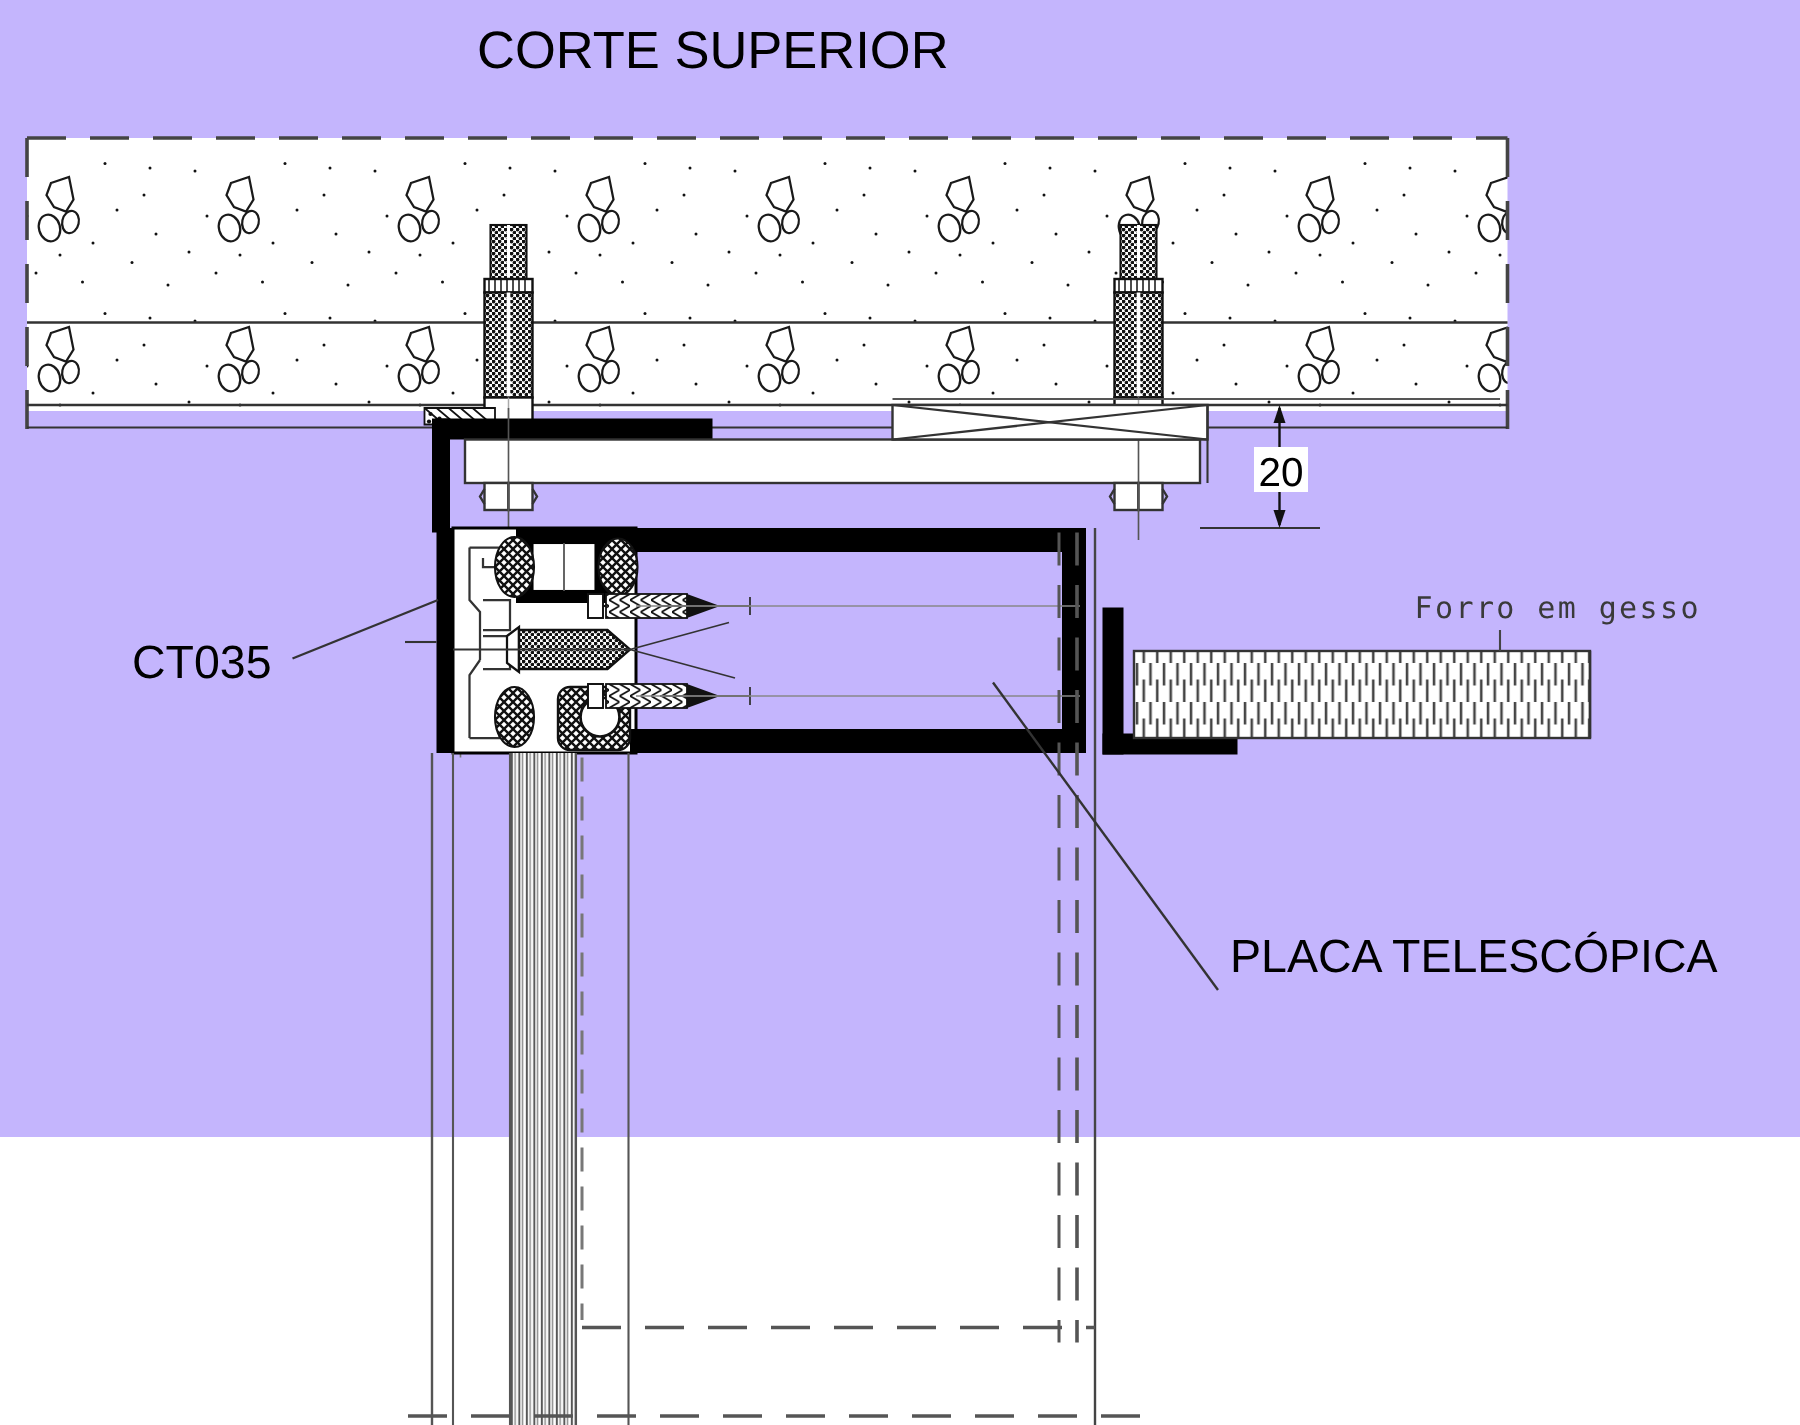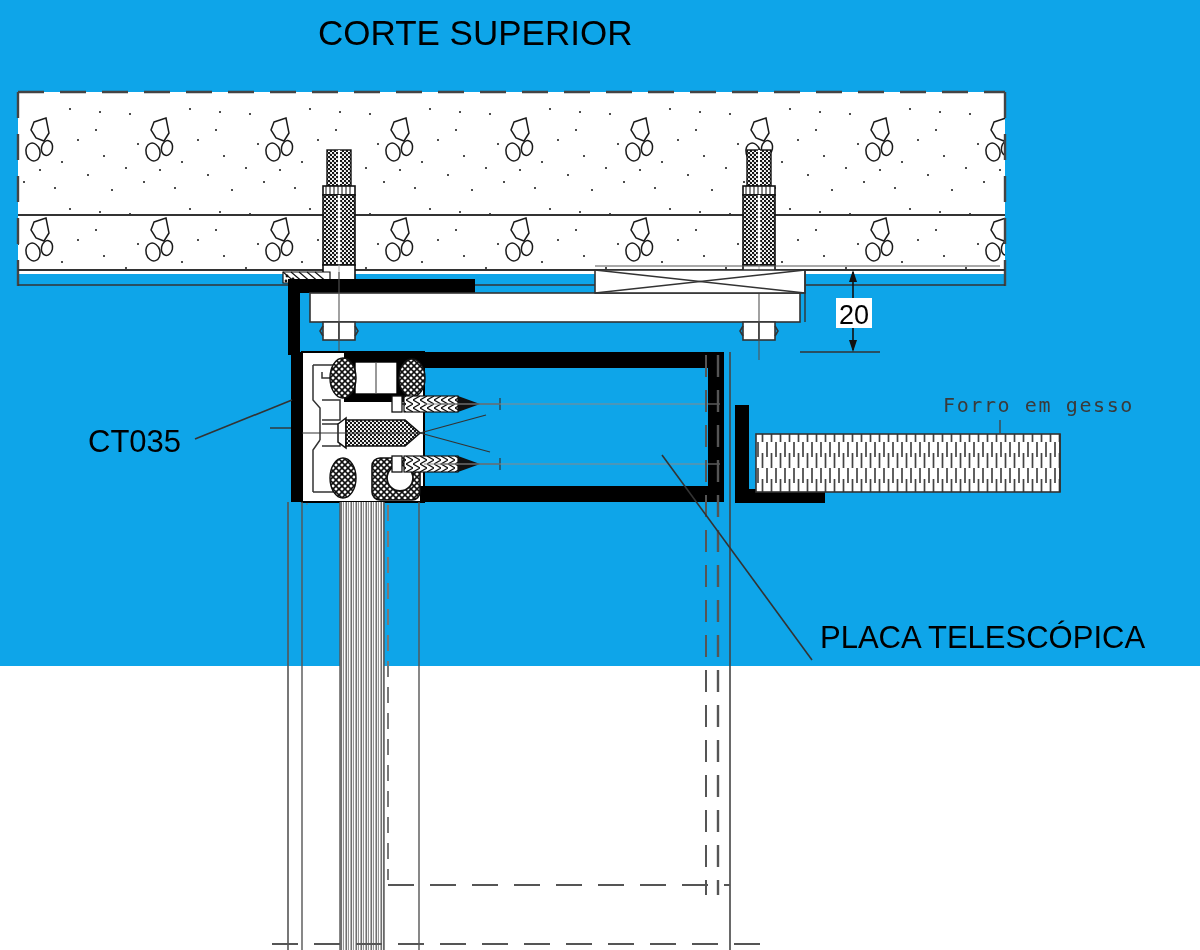--- a/index.html
+++ b/index.html
@@ -1,18 +1,18 @@
 <!DOCTYPE html>
 <html><head>
 <meta charset="utf-8">
 <style>
   html,body{margin:0;padding:0;background:#ffffff;}
   body{width:1200px;height:950px;overflow:hidden;
        font-family:"Liberation Sans",sans-serif;}
-  #sheet{position:relative;width:1200px;height:666px;background:#0ea5e9;}
+  #sheet{position:relative;width:1200px;height:758px;background:#c4b5fd;}
   svg{display:block;}
   text{fill:#000;}
   .t-title{font-family:"Liberation Sans",sans-serif;font-size:35px;}
   .t-label{font-family:"Liberation Sans",sans-serif;font-size:31px;}
   .t-dim{font-family:"Liberation Sans",sans-serif;font-size:27px;}
   .t-cad{font-family:"DejaVu Sans Mono",monospace;font-size:20px;letter-spacing:1.6px;fill:#3a3a3a;}
 </style>
 </head>
 <body>
 

